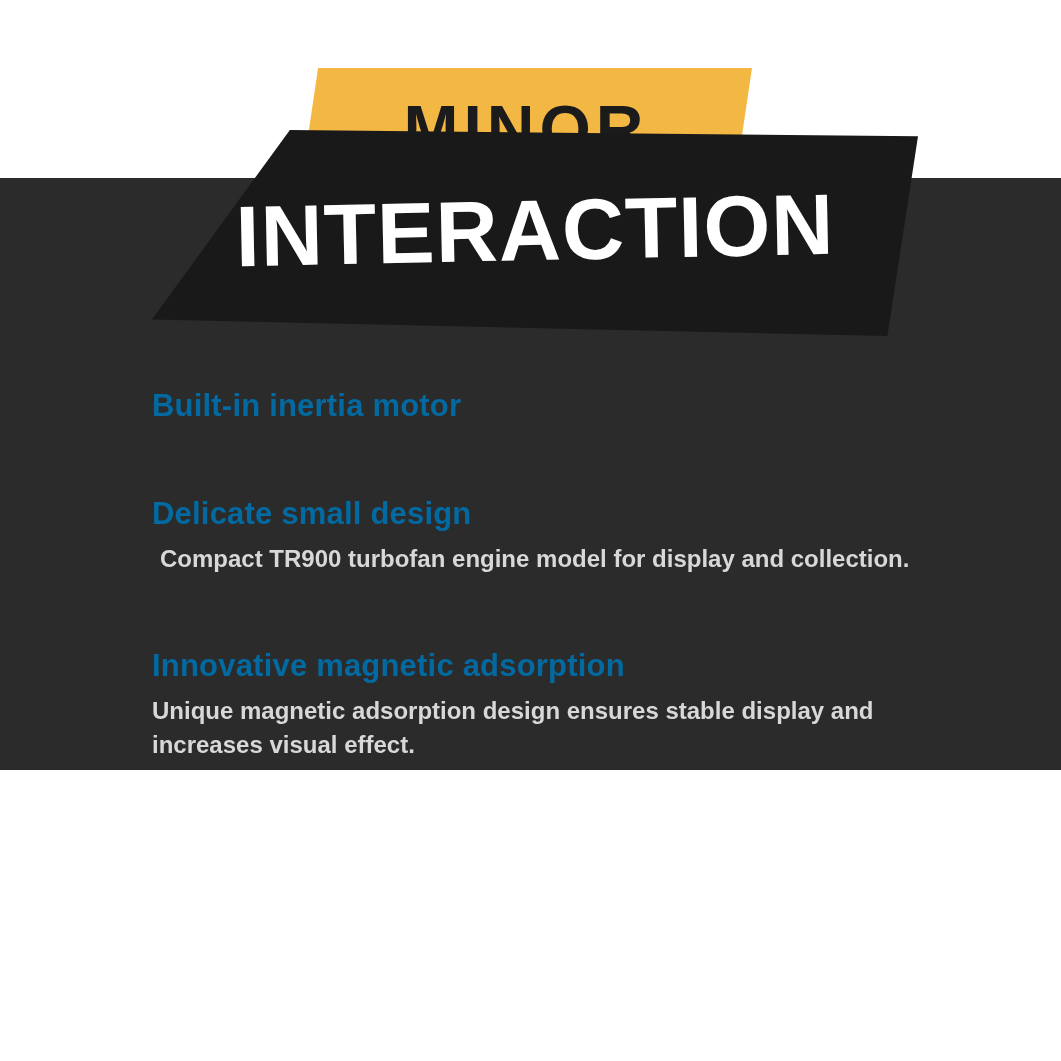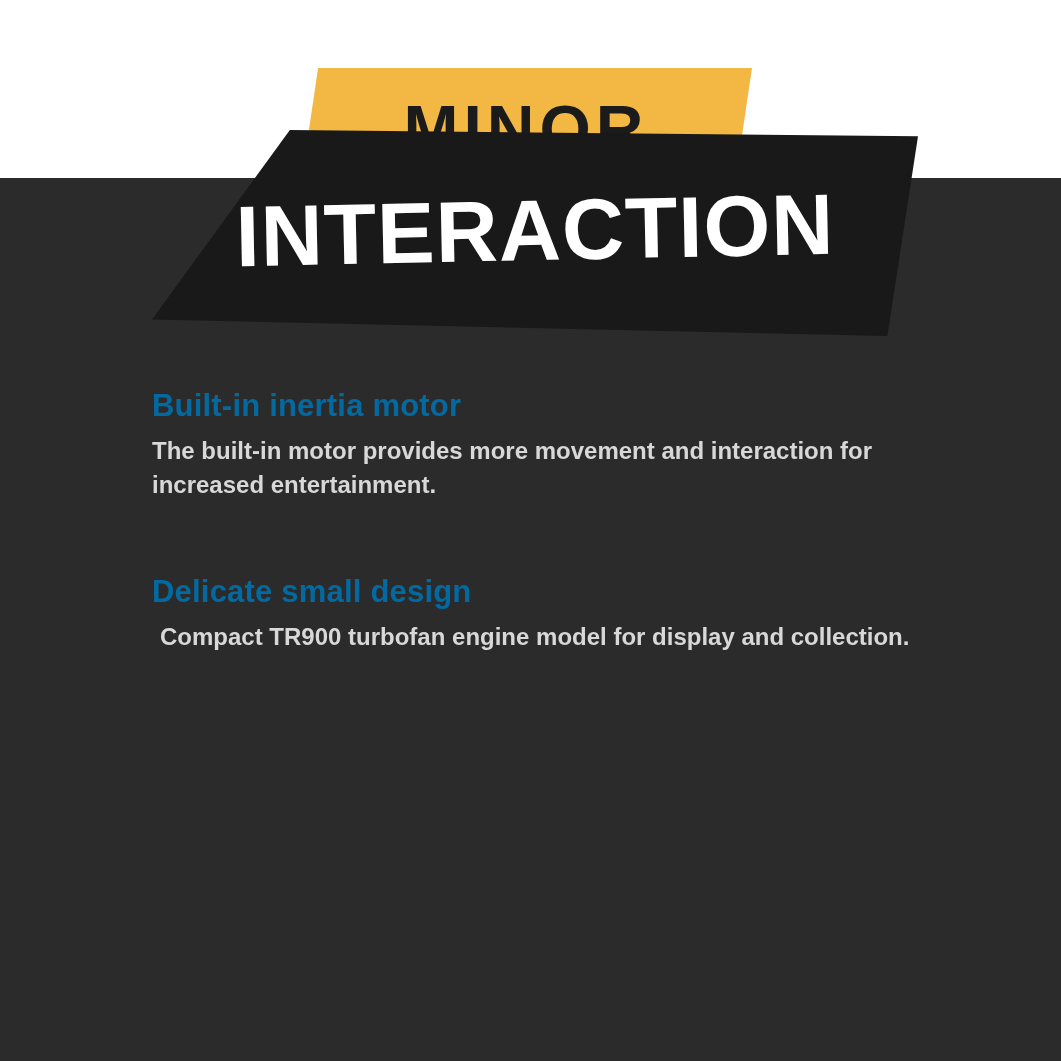--- a/index.html
+++ b/index.html
@@ -10,21 +10,21 @@
     width: 1061px;
     height: 1061px;
     background: #ffffff;
     font-family: "Liberation Sans", sans-serif;
     overflow: hidden;
   }
 
   .poster {
     position: relative;
     width: 1061px;
-    height: 1061px;
+    height: 770px;
     background: #ffffff;
     overflow: hidden;
   }
 
   
   .dark-panel {
     position: absolute;
     left: 0;
     top: 178px;
     width: 1061px;
@@ -130,23 +130,26 @@
   <div class="yellow-banner"></div>
   <div class="minor-text">MINOR</div>
 
   <div class="black-slab"></div>
   <div class="interaction-text">INTERACTION</div>
 
   <div class="features">
 
     <div class="feature">
       <p class="feature-title">Built-in inertia motor</p>
-      <p class="feature-desc">The built-in motor provides more movement and interaction for increased entertainment.</p>
     </div>
 
     <div class="feature">
       <p class="feature-title">Delicate small design</p>
       <p class="feature-desc indent"> Compact TR900 turbofan engine model for display and collection.</p>
     </div>
 
+    <div class="feature">
+      <p class="feature-title">Innovative magnetic adsorption</p>
+      <p class="feature-desc">Unique magnetic adsorption design ensures stable display and increases visual effect.</p>
+    </div>
 
   </div>
 </div>
 
 </body></html>

